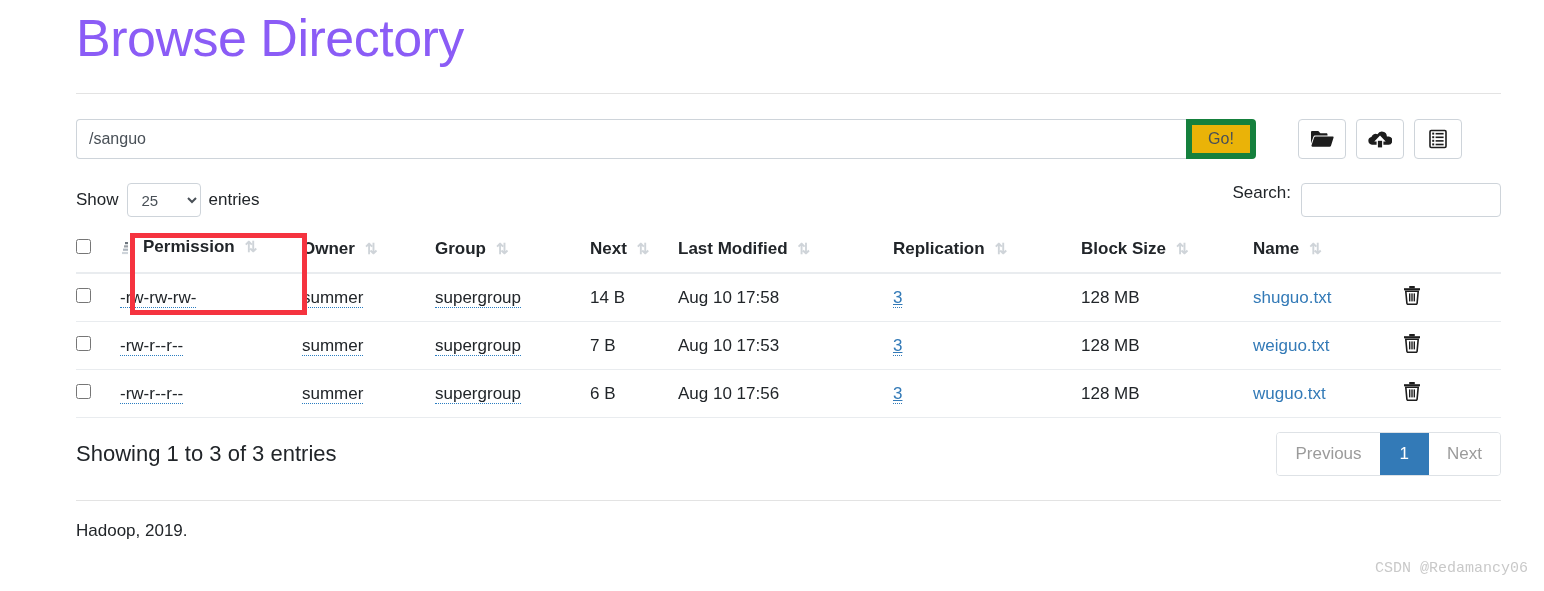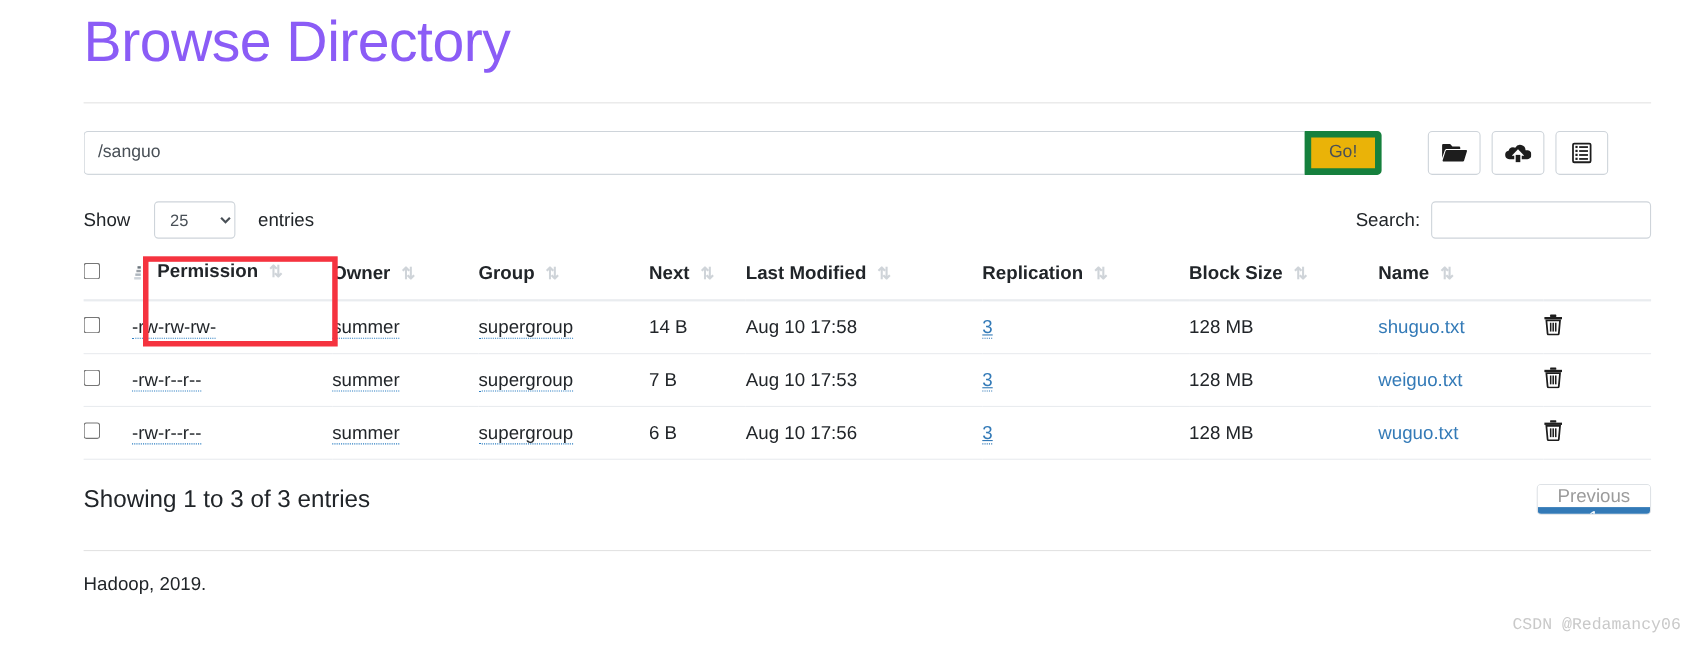--- a/index.html
+++ b/index.html
@@ -100,38 +100,37 @@
     justify-content: space-between;
     align-items: center;
     margin-top: 22px;
     height: 38px;
   }
   .dt-length {
     display: flex;
     align-items: center;
     font-size: 17px;
     color: #212529;
-    gap: 13px;
   }
   .dt-length select {
     margin: 0 8px;
     height: 34px;
     width: 74px;
     border: 1px solid #ced4da;
     border-radius: 4px;
     background: #fff;
     font-size: 15px;
     font-family: "Liberation Sans", sans-serif;
     color: #495057;
     padding-left: 10px;
     cursor: pointer;
   }
   .dt-filter {
     display: flex;
-    align-items: center;
+    align-items: flex-start;
     font-size: 17px;
     color: #212529;
   }
   .dt-filter input {
     margin-left: 10px;
     width: 200px;
     height: 34px;
     border: 1px solid #ced4da;
     border-radius: 4px;
     padding: 0 10px;
@@ -235,22 +234,21 @@
     align-items: center;
     margin-top: 16px;
     height: 40px;
   }
   .dt-info { font-size: 22px; color: #212529; }
   .pager {
     display: flex;
     border: 1px solid #dee2e6;
     border-radius: 4px;
     overflow: hidden;
-    height: 28px;
-    flex-direction: column;
+    height: 44px;
   }
   .pager button {
     border: 0;
     background: #fff;
     font-size: 17px;
     font-family: "Liberation Sans", sans-serif;
     color: #9b9b9b;
     padding: 0 18px;
     cursor: pointer;
     height: 100%;

